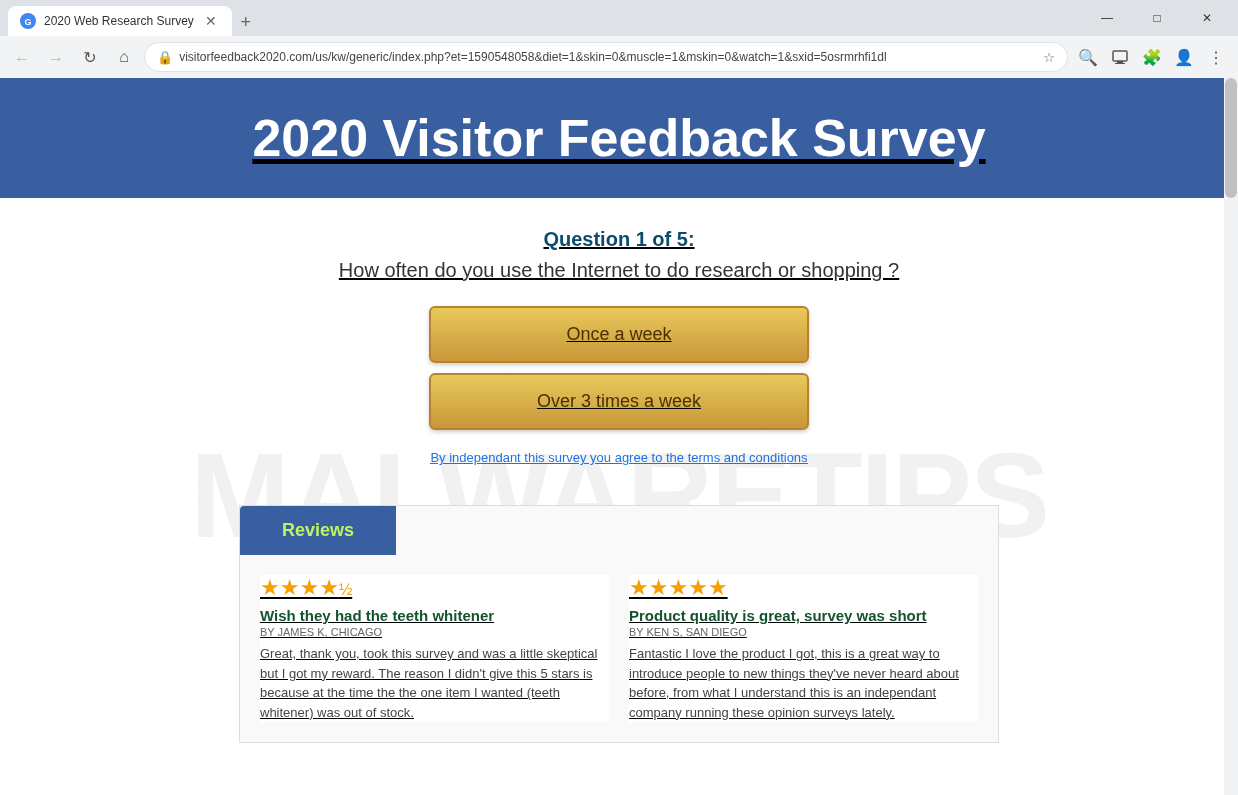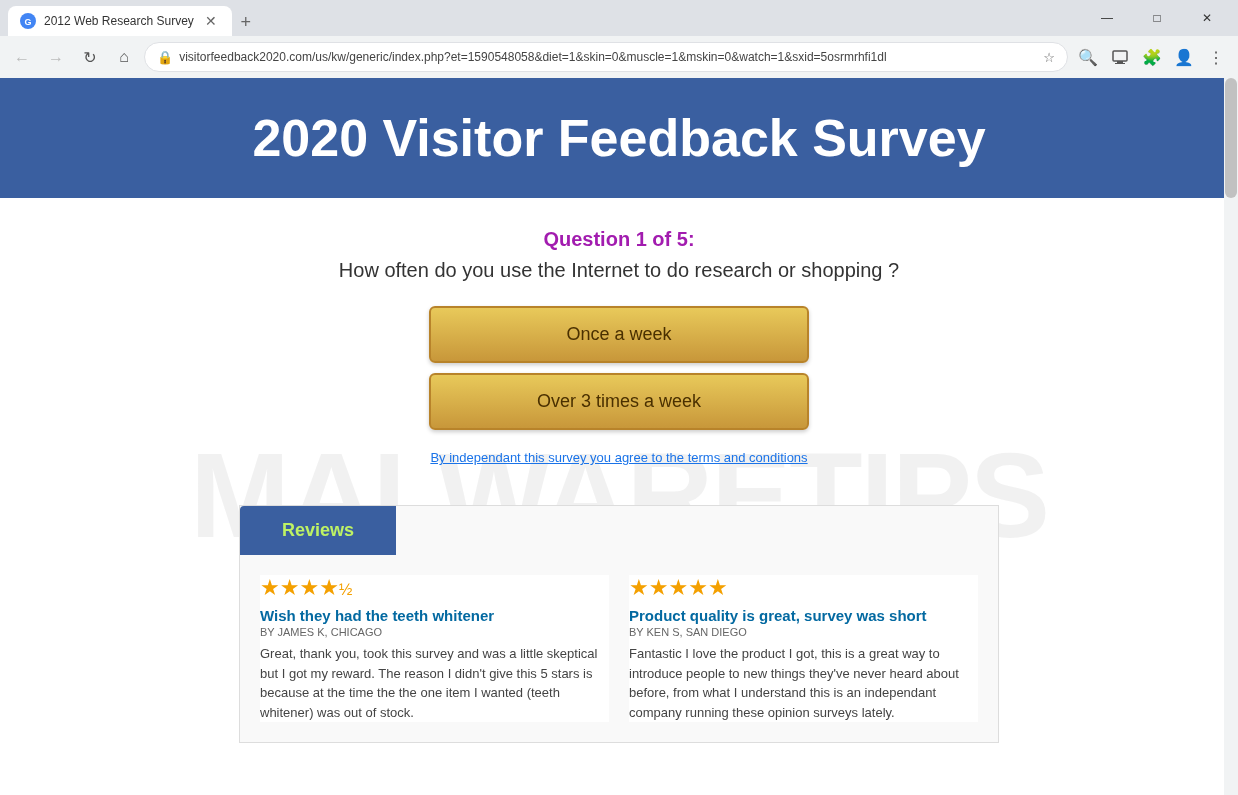--- a/index.html
+++ b/index.html
@@ -111,20 +111,21 @@
       color: #555; font-size: 16px; cursor: pointer;
       border-radius: 50%;
     }
 
     
     .page-content {
       width: 1238px;
       height: calc(795px - 78px);
       overflow-y: auto;
       background: #fff;
+      text-decoration: underline;
     }
 
     
     .survey-header {
       background: #3a5fa0;
       text-align: center;
       padding: 30px 20px;
     }
     .survey-header h1 {
       color: #fff;
@@ -155,21 +156,21 @@
       letter-spacing: -2px;
       white-space: nowrap;
       pointer-events: none;
       user-select: none;
       z-index: 0;
     }
 
     .survey-question-title {
       font-size: 20px;
       font-weight: bold;
-      color: #a21caf;
+      color: #0c4a6e;
       margin-bottom: 8px;
       text-align: right;
       position: relative; z-index: 1;
     }
     .survey-question-text {
       font-size: 20px;
       color: #333;
       margin-bottom: 24px;
       position: relative; z-index: 1;
     }
@@ -223,21 +224,21 @@
       background: #fff;
     }
     .review-stars {
       color: #f4a000;
       font-size: 22px;
       margin-bottom: 6px;
     }
     .review-title {
       font-size: 15px;
       font-weight: bold;
-      color: #0369a1;
+      color: #14532d;
       margin-bottom: 2px;
     }
     .review-author {
       font-size: 11px;
       color: #666;
       text-transform: uppercase;
       margin-bottom: 6px;
     }
     .review-text {
       font-size: 13px;
@@ -271,21 +272,21 @@
 
   <div class="title-bar">
     <div class="tab-bar">
       <div class="tab">
         <div class="tab-favicon">
           <svg width="14" height="14" viewBox="0 0 14 14">
             <circle cx="7" cy="7" r="7" fill="#4285f4"></circle>
             <text x="7" y="11" text-anchor="middle" fill="white" font-size="9" font-family="Arial">G</text>
           </svg>
         </div>
-        <span>2012 Web Research Survey</span>
+        <span>2020 Web Research Survey</span>
         <span class="tab-close">✕</span>
       </div>
       <div class="tab-new">+</div>
     </div>
     <div class="window-controls">
       <div class="win-btn">—</div>
       <div class="win-btn">□</div>
       <div class="win-btn">✕</div>
     </div>
   </div>

